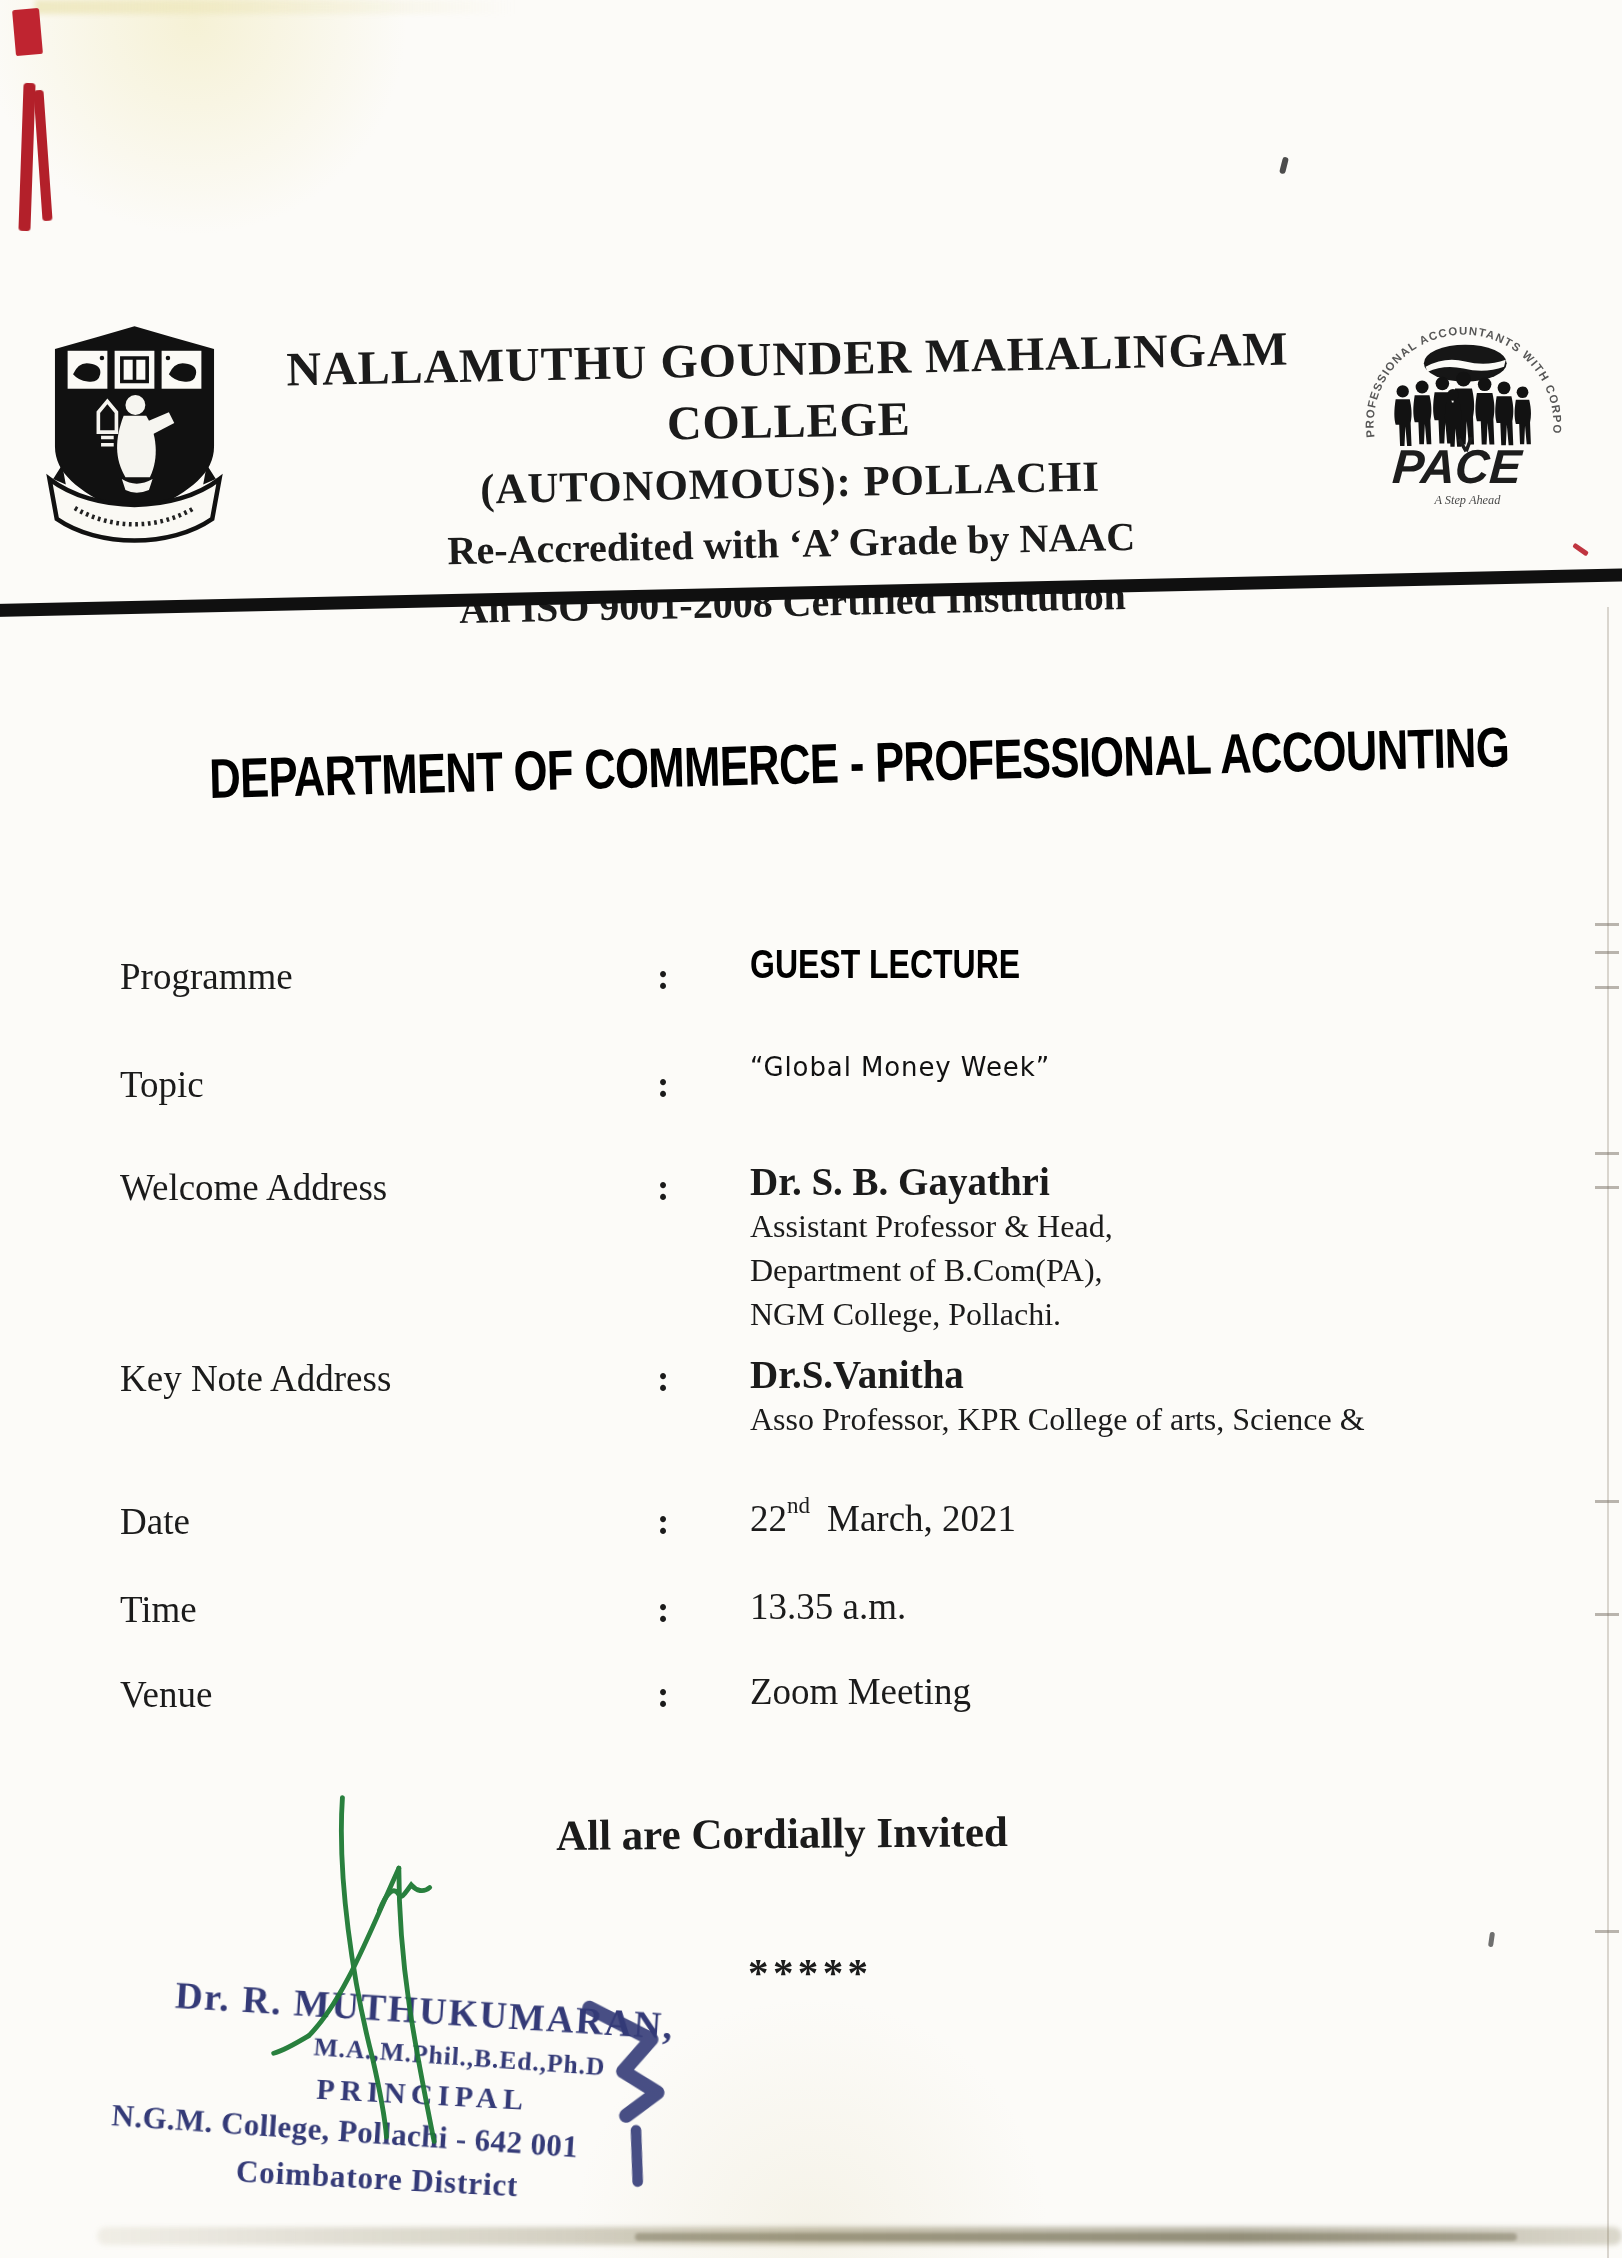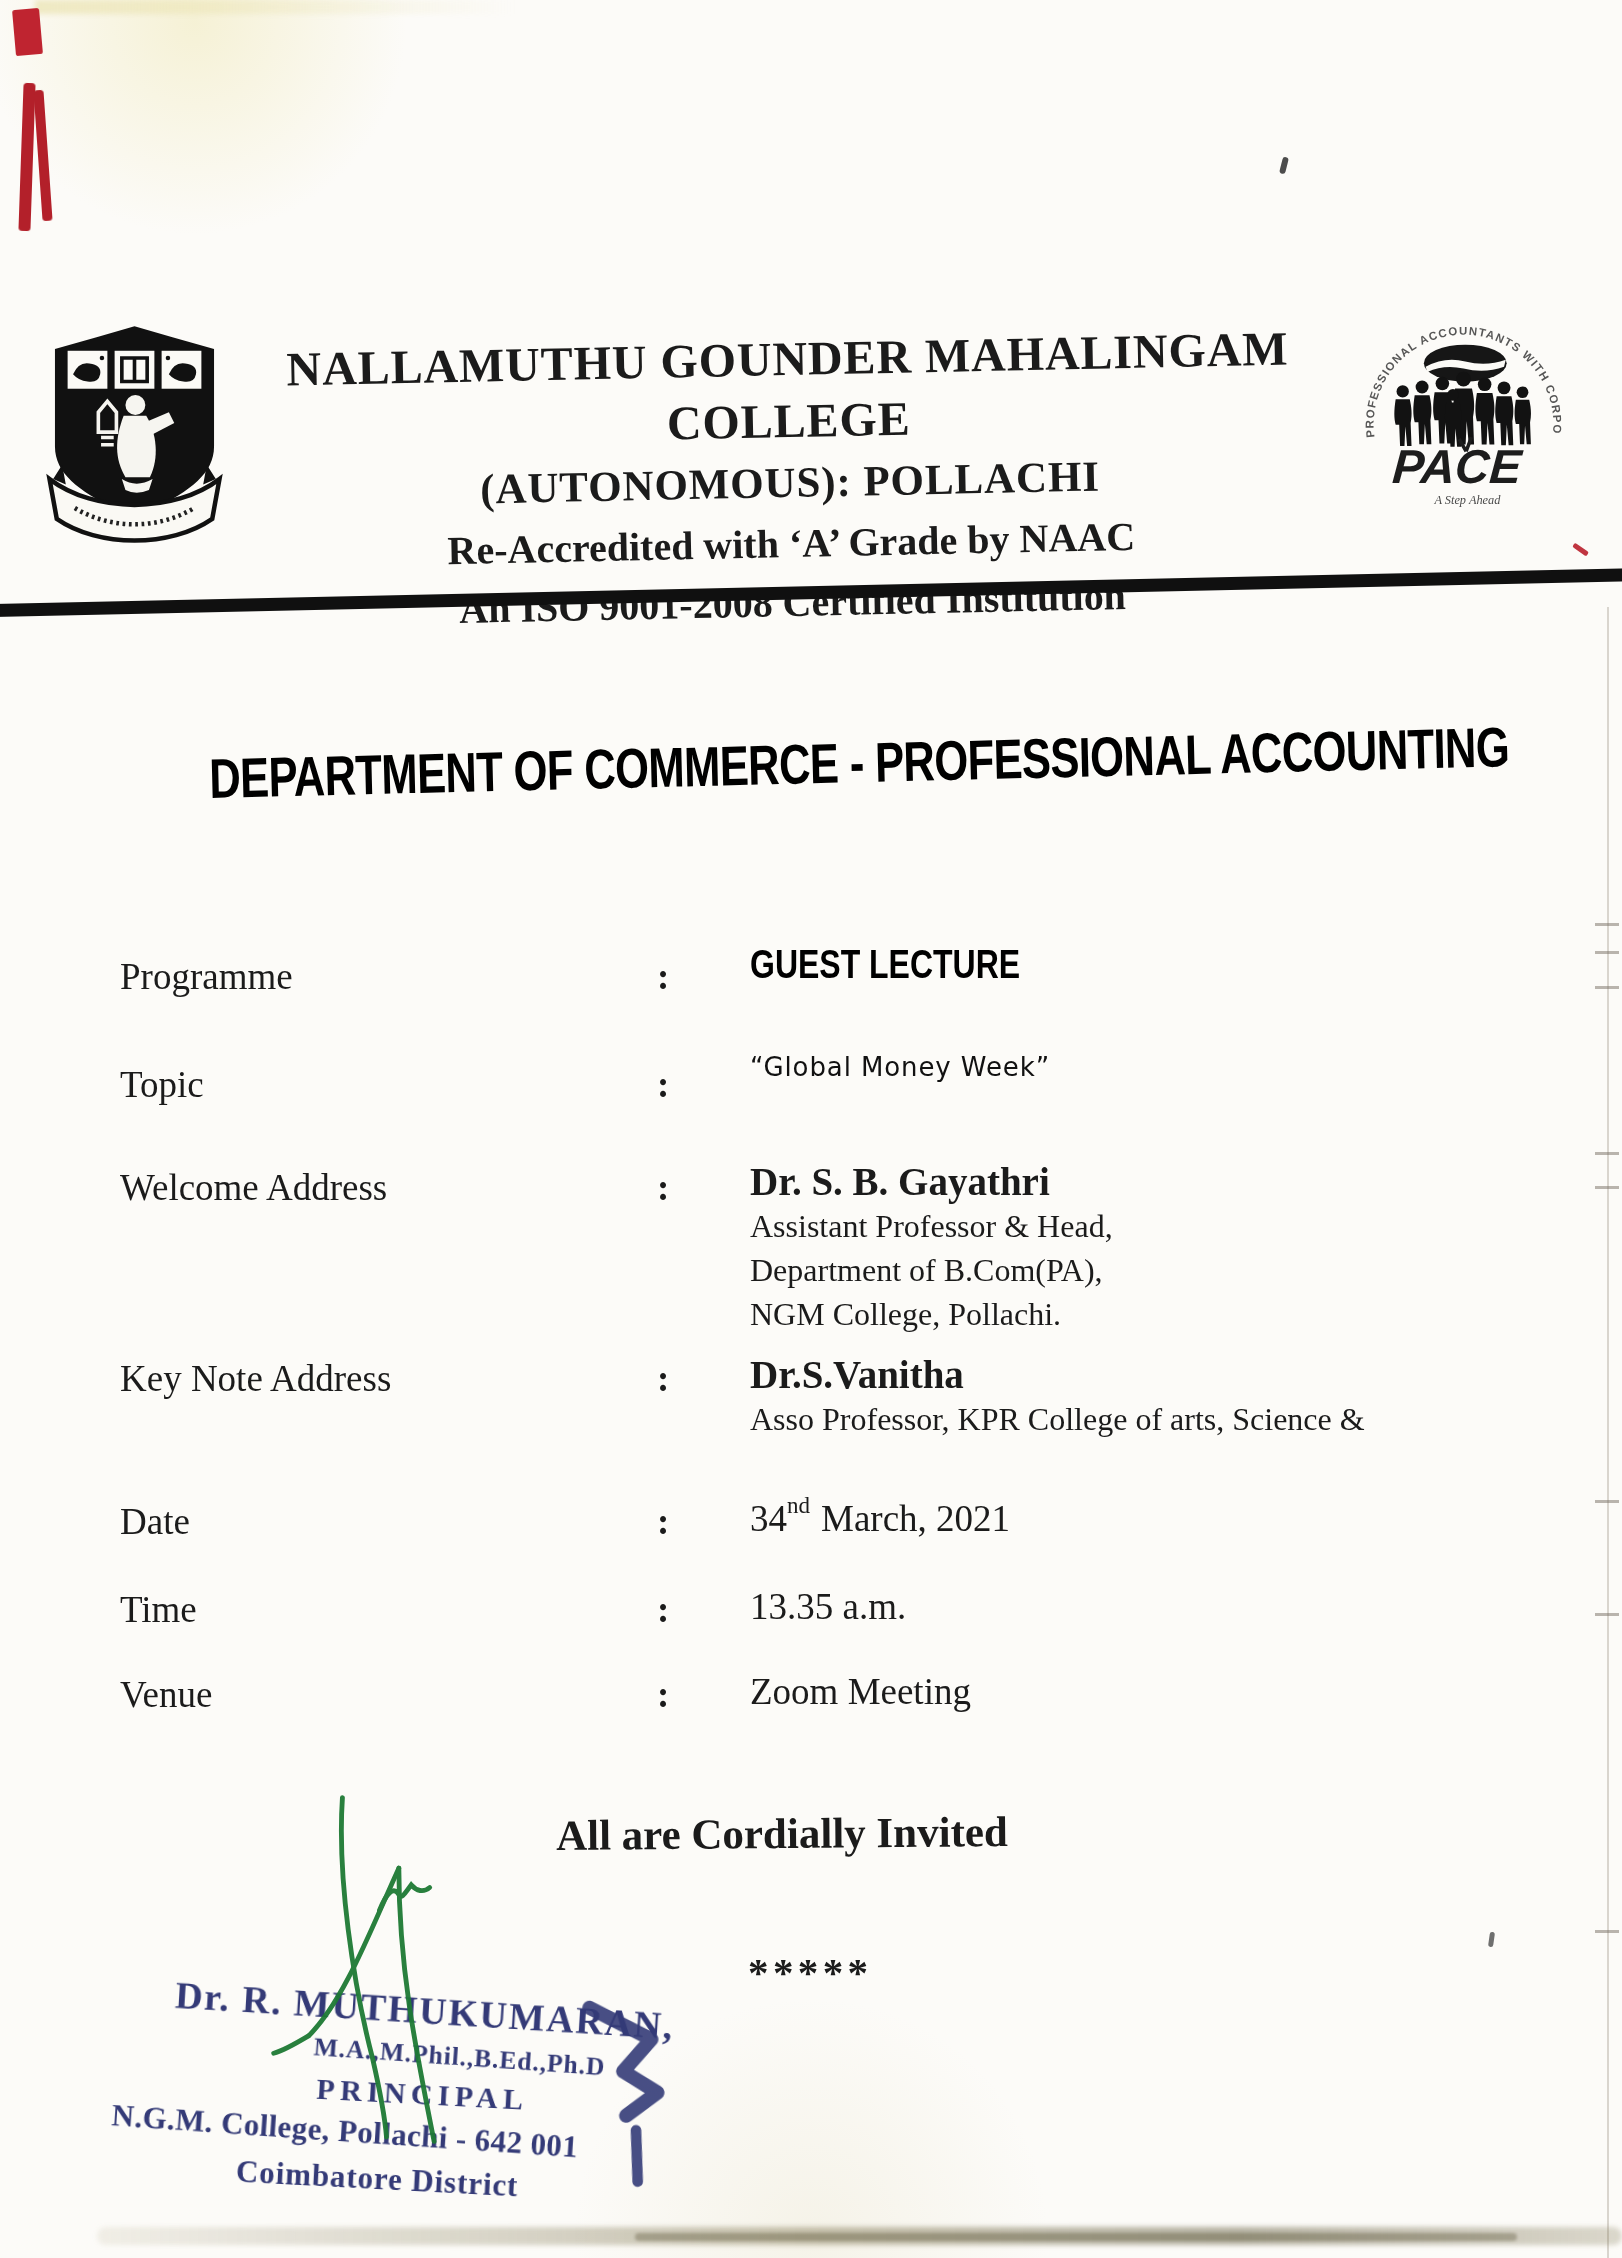--- a/index.html
+++ b/index.html
@@ -49,21 +49,21 @@
   .row{left:0;top:0;width:1622px;height:0;}
   .lbl{position:absolute;left:120px;font-size:37px;white-space:nowrap;}
   .colon{position:absolute;left:657px;font-size:37px;font-weight:bold;}
   .val{position:absolute;left:750px;white-space:nowrap;}
   .val-caps{font-family:"Liberation Sans",sans-serif;font-weight:900;font-size:41px;display:inline-block;
     transform:scaleX(.78);transform-origin:left center;letter-spacing:0;color:#000;}
   .val-comic{font-family:"DejaVu Sans",sans-serif;font-weight:normal;font-size:26px;letter-spacing:0.9px;color:#111;}
   .val-name{font-size:39px;font-weight:bold;white-space:nowrap;}
   .val-line{font-size:32px;line-height:44px;white-space:nowrap;}
   .val-serif{font-size:37px;}
-  .val-serif sup{font-size:23px;vertical-align:17.6px;margin-right:11px;}
+  .val-serif sup{font-size:23px;vertical-align:17.6px;margin-right:17px;}
   .r0{top:955px;} .r0 .val{top:-14px;}
   .r1{top:1063px;} .r1 .val{top:-10.6px;}
   .r2{top:1166px;} .r2 .val{top:-7px;}
   .r3{top:1357px;} .r3 .val{top:-5.3px;}
   .r4{top:1500px;} .r4 .val{top:-7px;}
   .r5{top:1588px;} .r5 .val{top:-3.5px;}
   .r6{top:1673px;} .r6 .val{top:-3.5px;}
 
   .invite{left:556px;top:1809px;font-size:43px;font-weight:bold;transform:rotate(-.5deg);white-space:nowrap;}
   .stars{left:748px;top:1948px;font-size:41px;font-weight:bold;letter-spacing:4.4px;}
@@ -212,21 +212,21 @@
     <span class="colon">:</span>
     <span class="val">
       <div class="val-name">Dr.S.Vanitha</div>
       <div class="val-line">Asso Professor, KPR College of arts, Science &amp;</div>
     </span>
   </div>
 
   <div class="abs row r4">
     <span class="lbl">Date</span>
     <span class="colon">:</span>
-    <span class="val val-serif"><span>34</span><sup>nd</sup><span>March, 2021</span></span>
+    <span class="val val-serif"><span>22</span><sup>nd</sup><span>March, 2021</span></span>
   </div>
 
   <div class="abs row r5">
     <span class="lbl">Time</span>
     <span class="colon">:</span>
     <span class="val val-serif">13.35 a.m.</span>
   </div>
 
   <div class="abs row r6">
     <span class="lbl">Venue</span>

